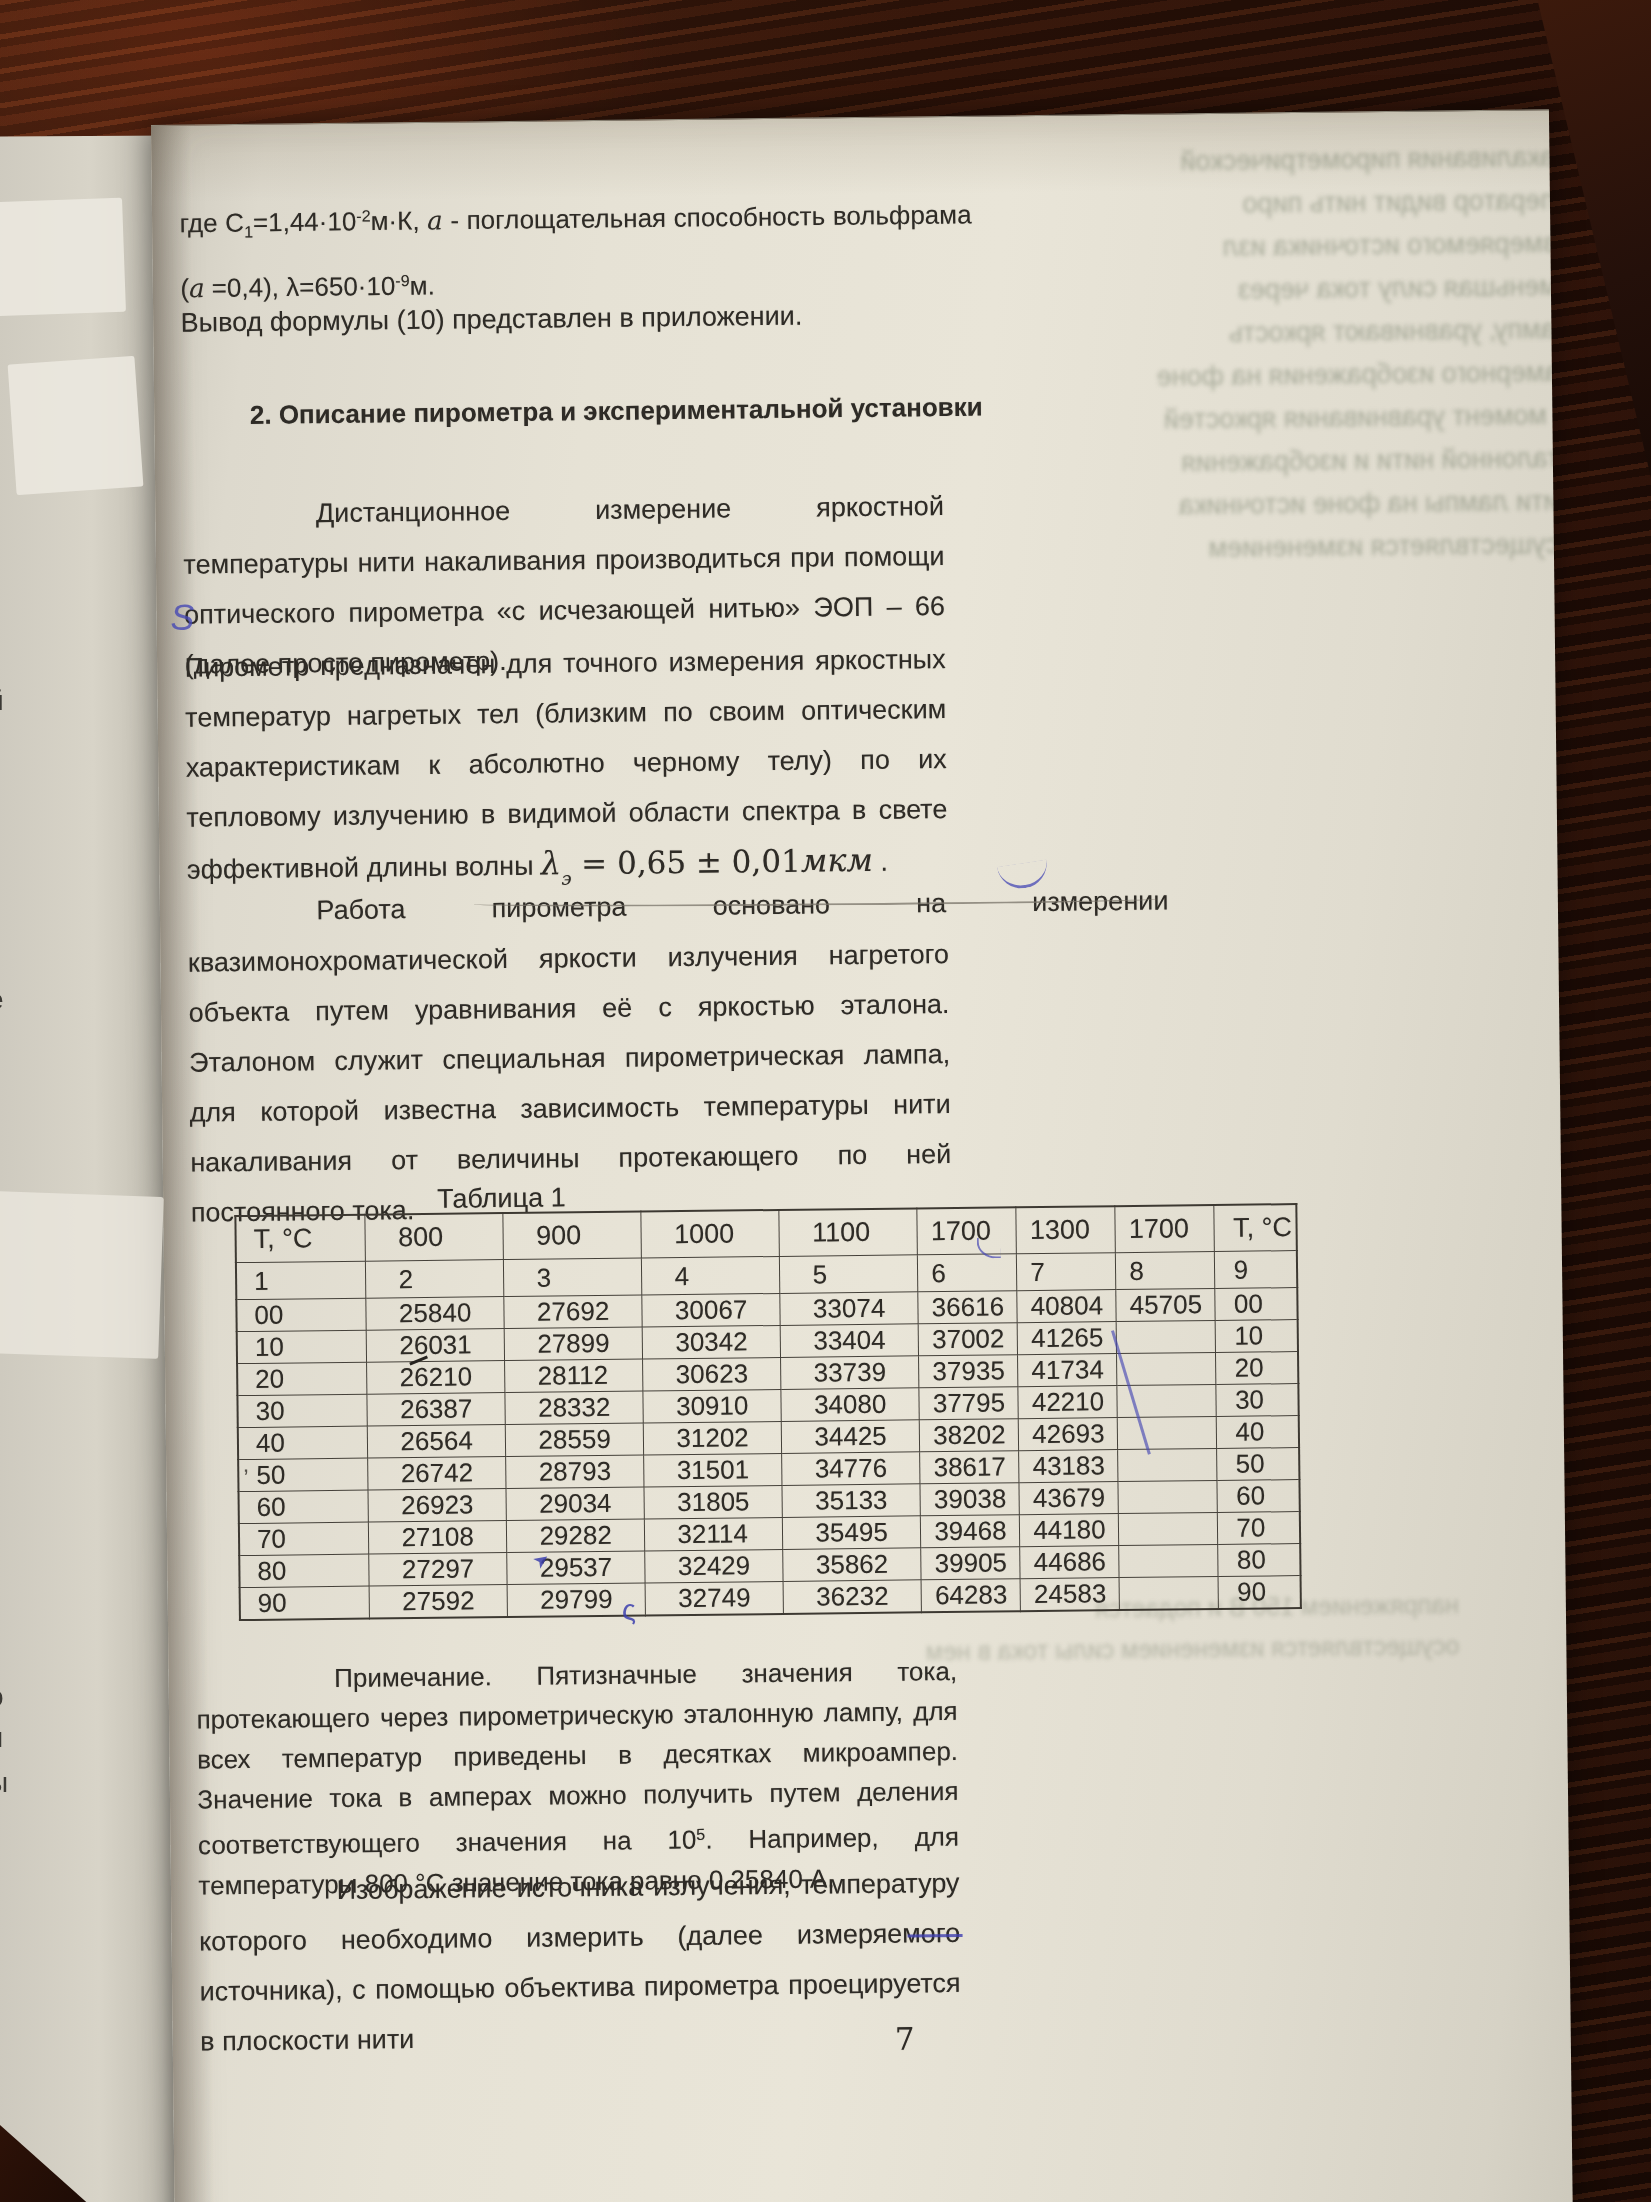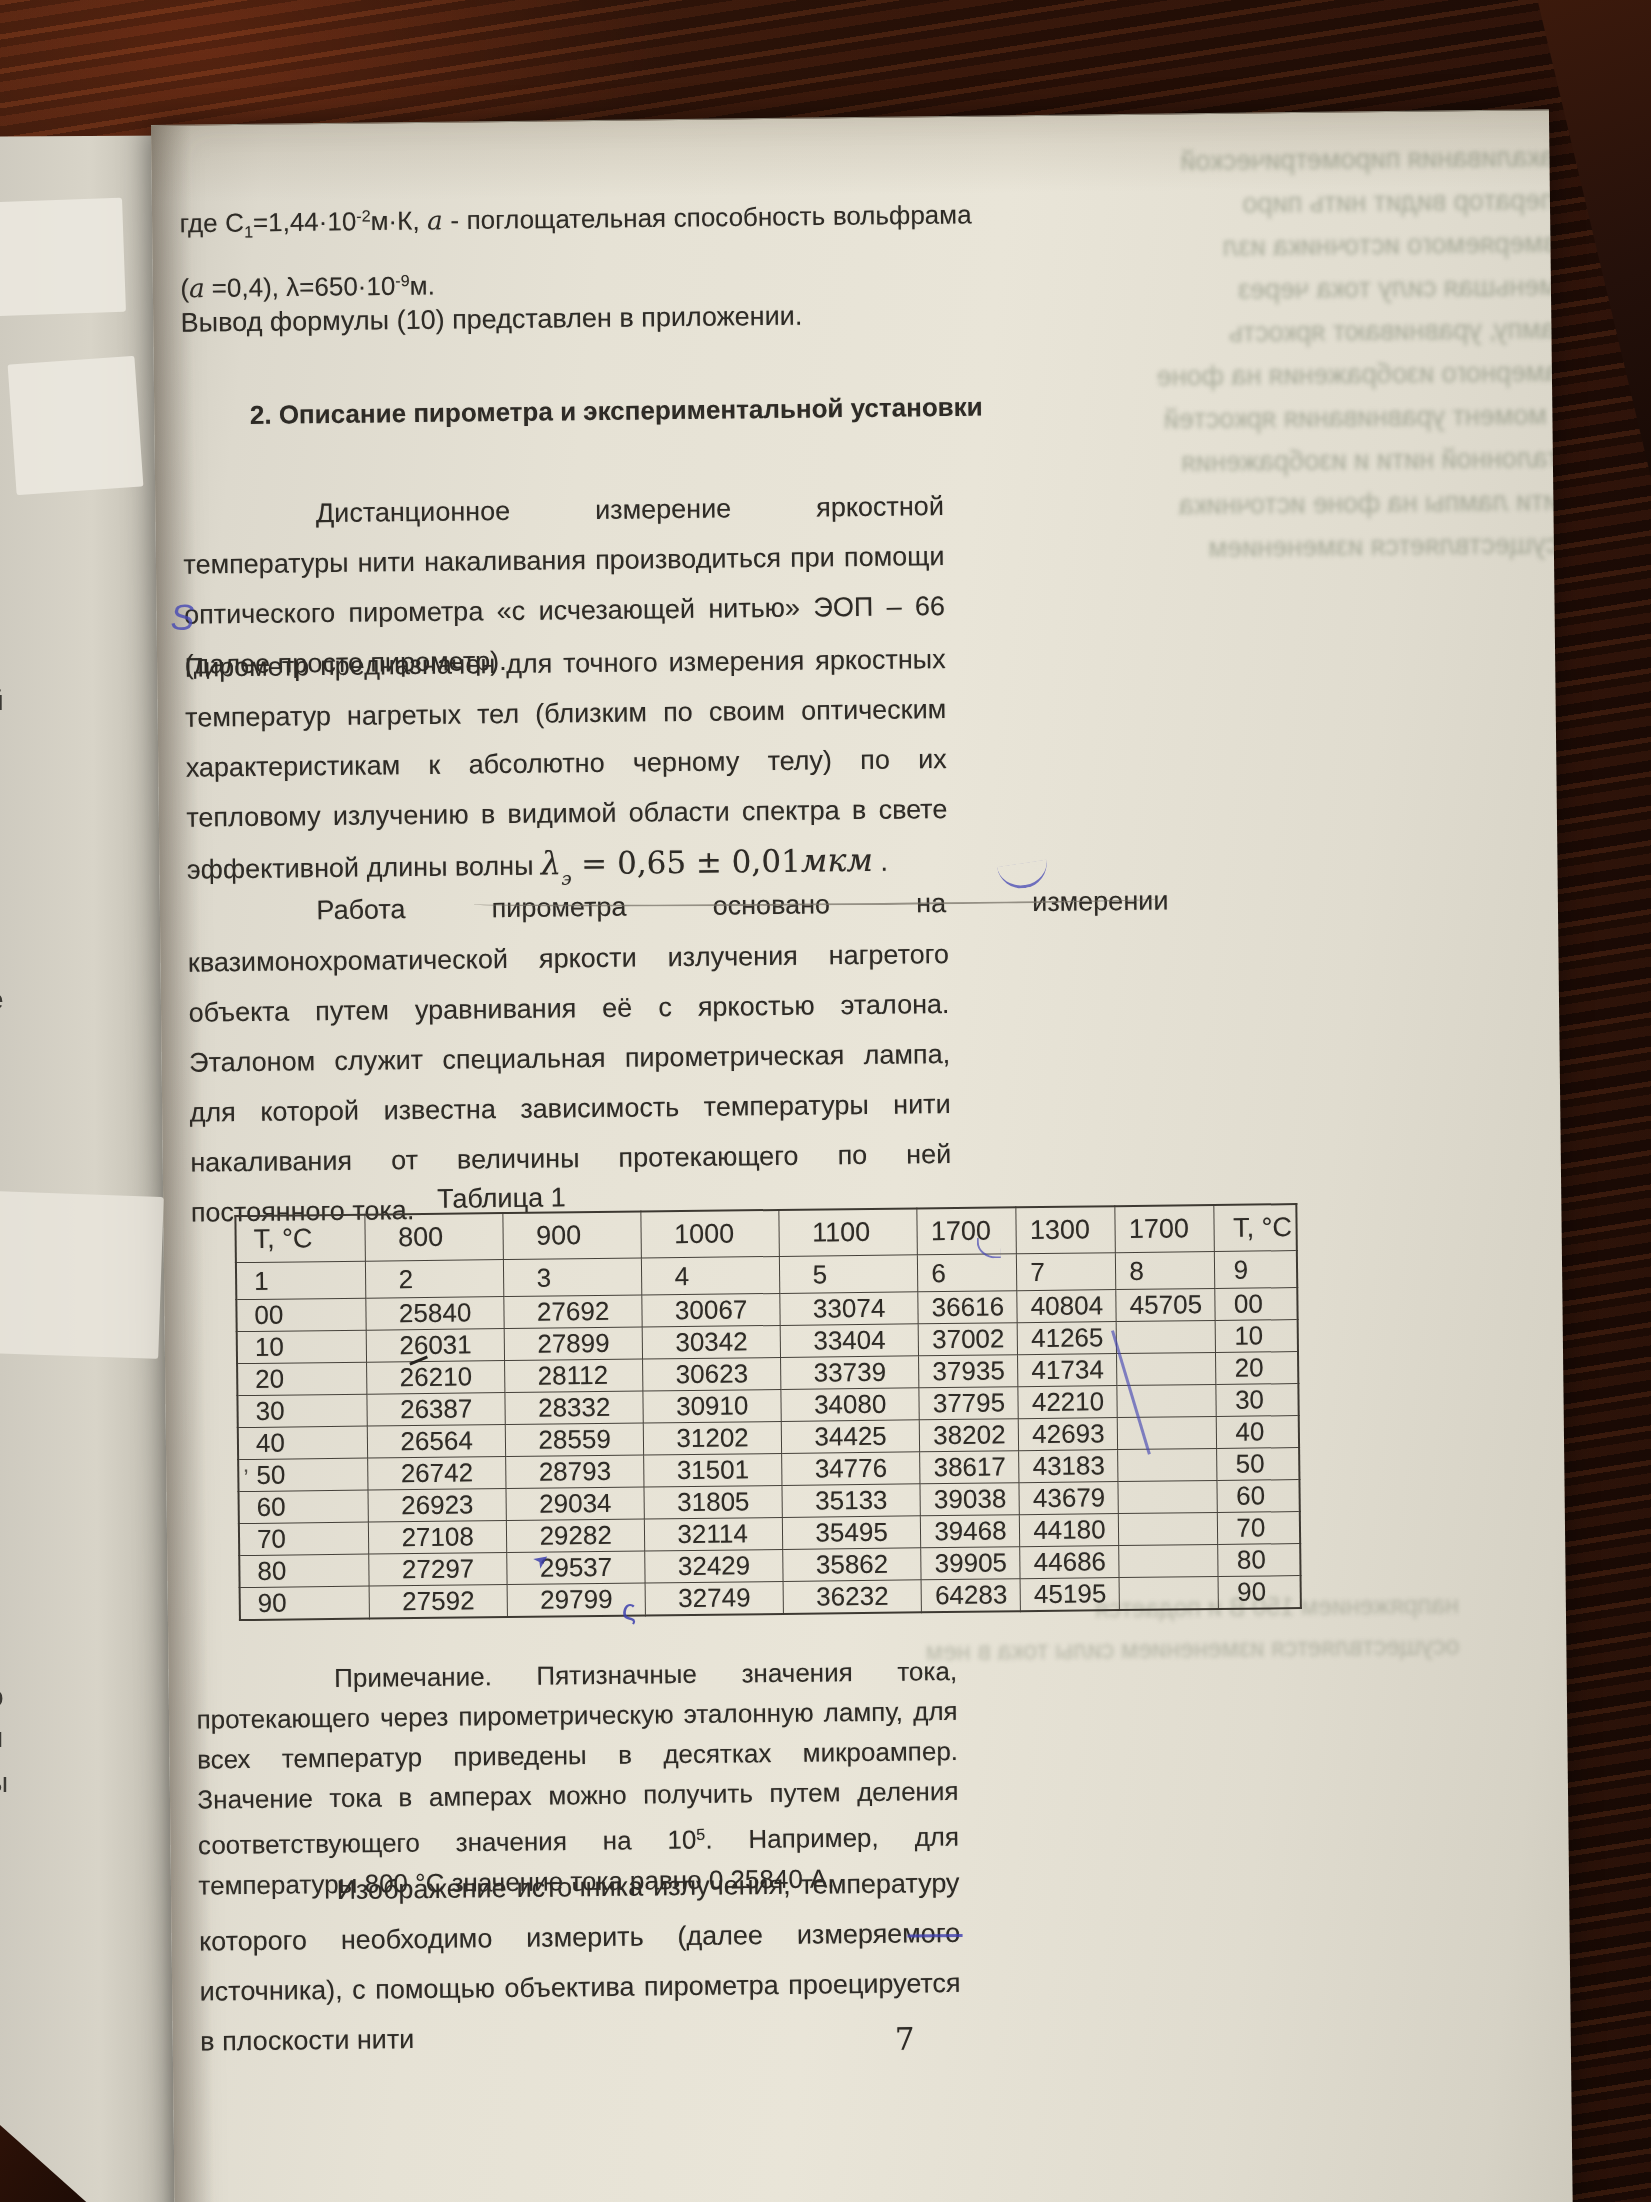--- a/index.html
+++ b/index.html
@@ -283,21 +283,21 @@
           <td></td>
           <td>80</td>
         </tr>
         <tr>
           <td>90</td>
           <td>27592</td>
           <td>29799</td>
           <td>32749</td>
           <td>36232</td>
           <td>64283</td>
-          <td>45195</td>
+          <td>24583</td>
           <td></td>
           <td>90</td>
         </tr>
       </tbody>
   </table>
 
   <p class="blk note"><span>Примечание. Пятизначные значения тока, протекающего через пирометрическую эталонную лампу, для всех температур приведены в десятках микроампер. Значение тока в амперах можно получить путем деления соответствующего значения на 10</span><span class="sup">5</span><span>. Например, для температуры 800 °С значение тока равно 0,25840 А.</span></p>
   <p class="blk closing">Изображение источника излучения, температуру которого необходимо измерить (далее измеряемого источника), с помощью объектива пирометра проецируется в плоскости нити</p>
   <p class="blk pagenum">7</p>
 

